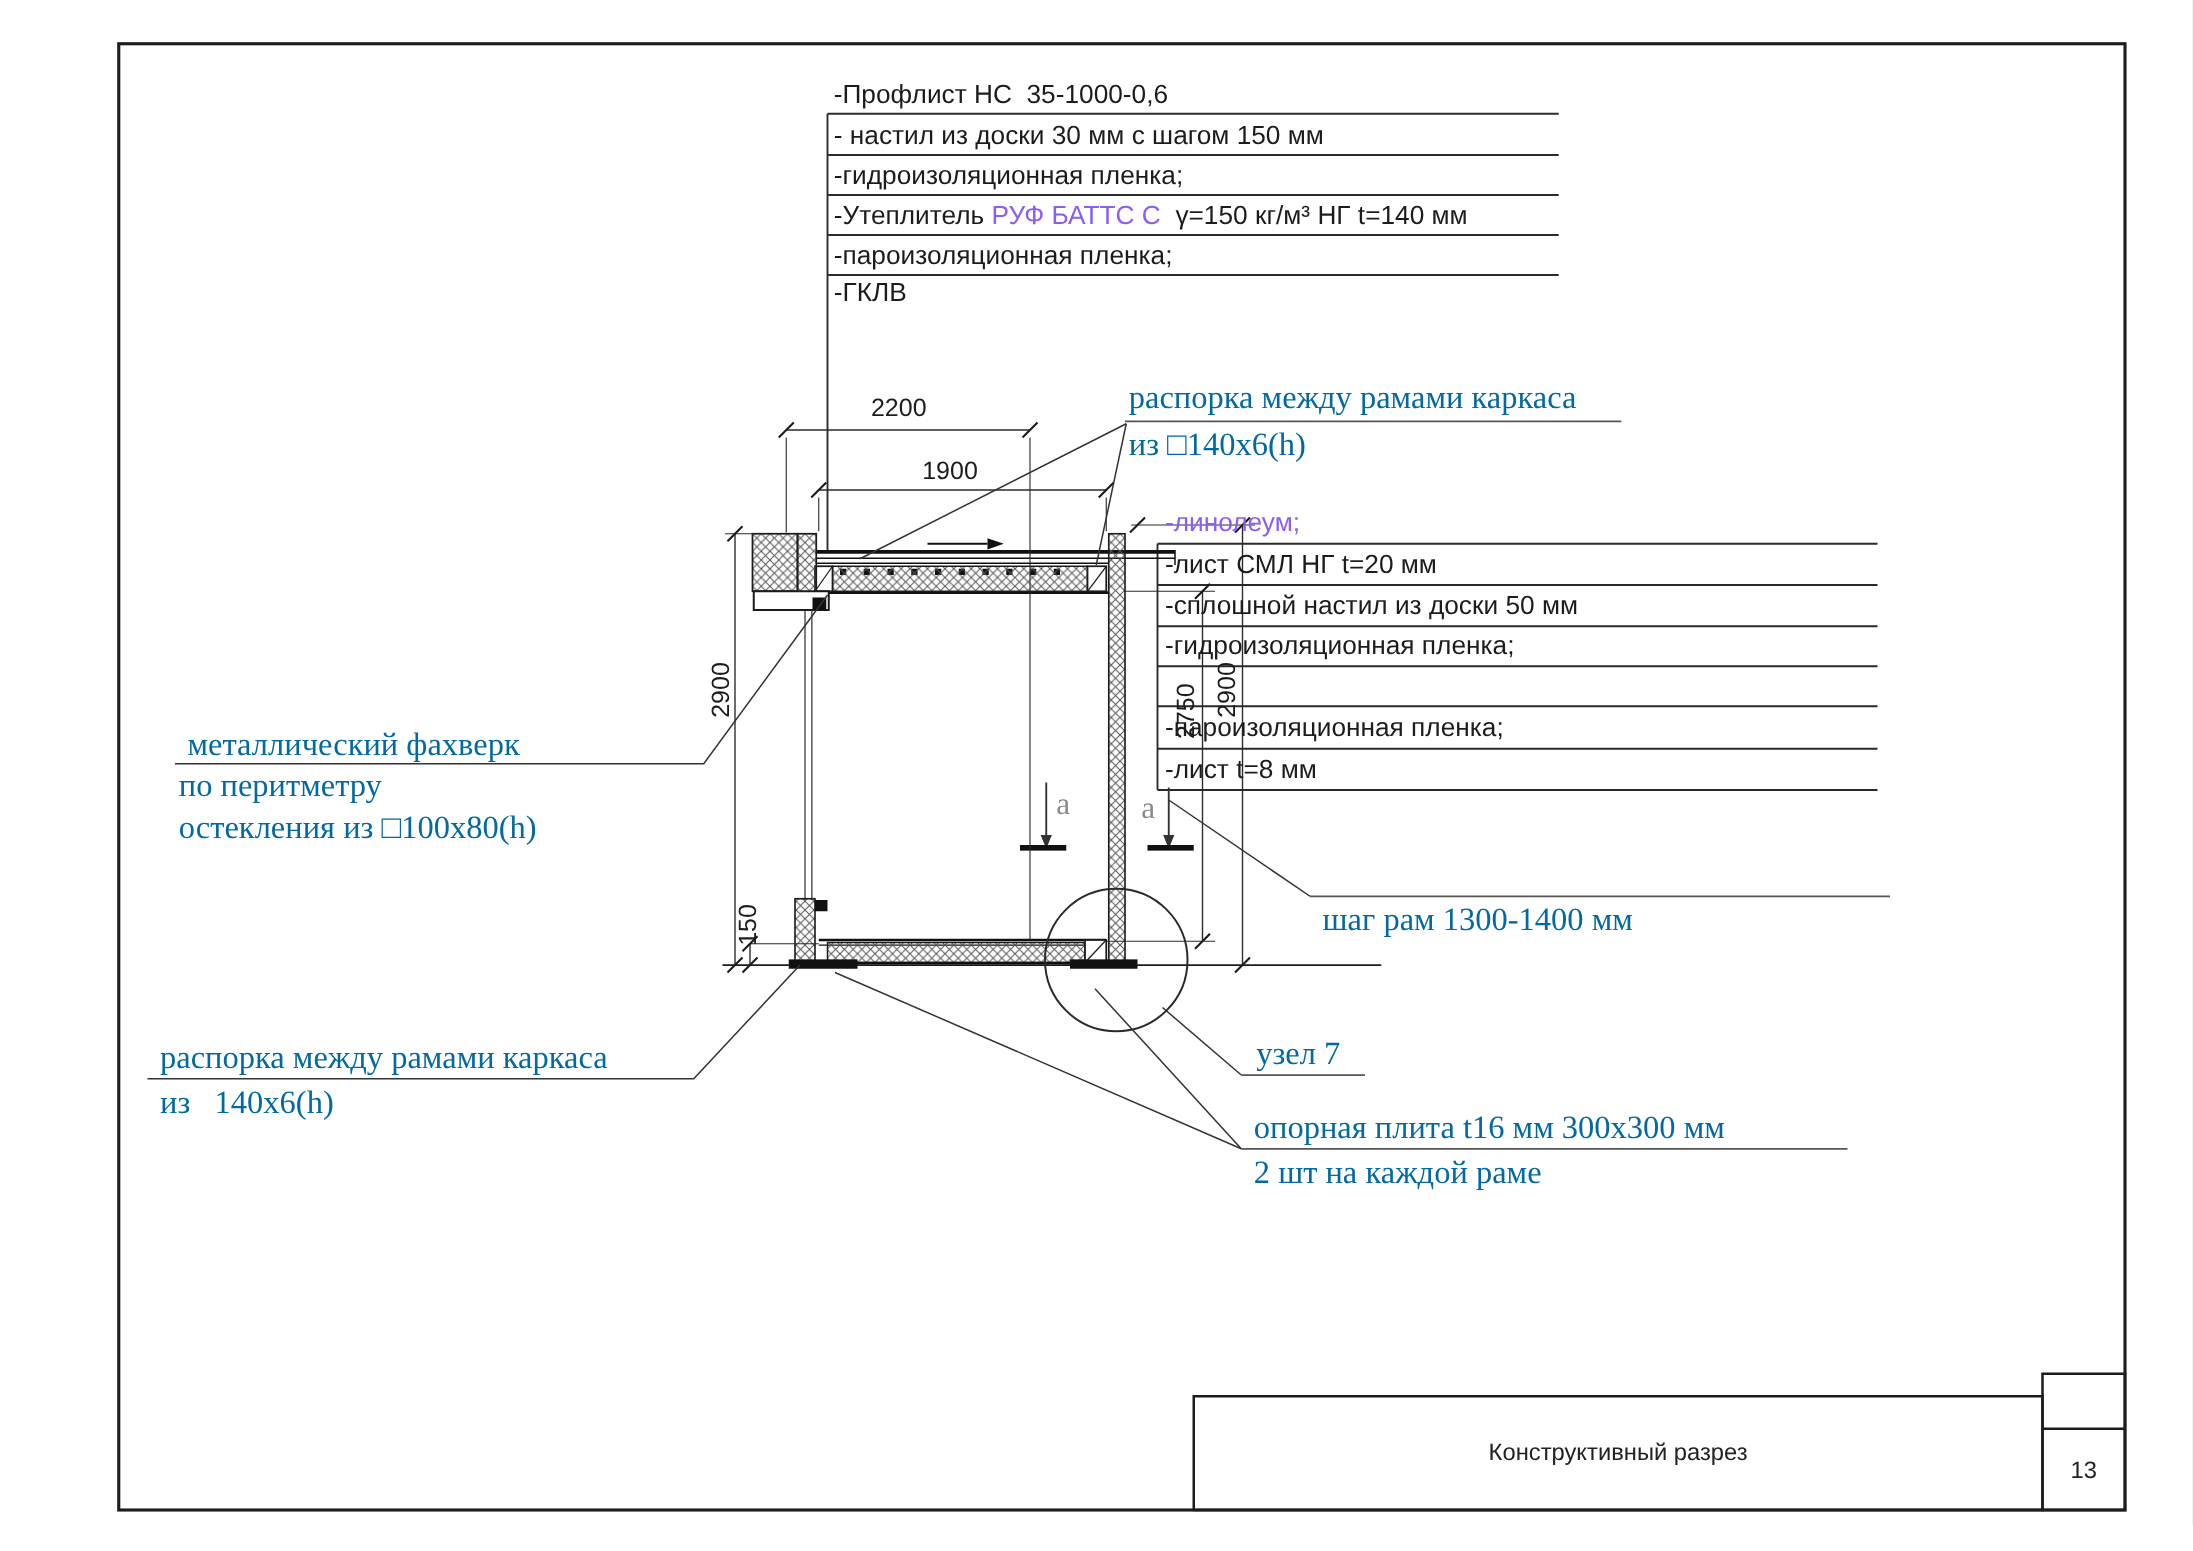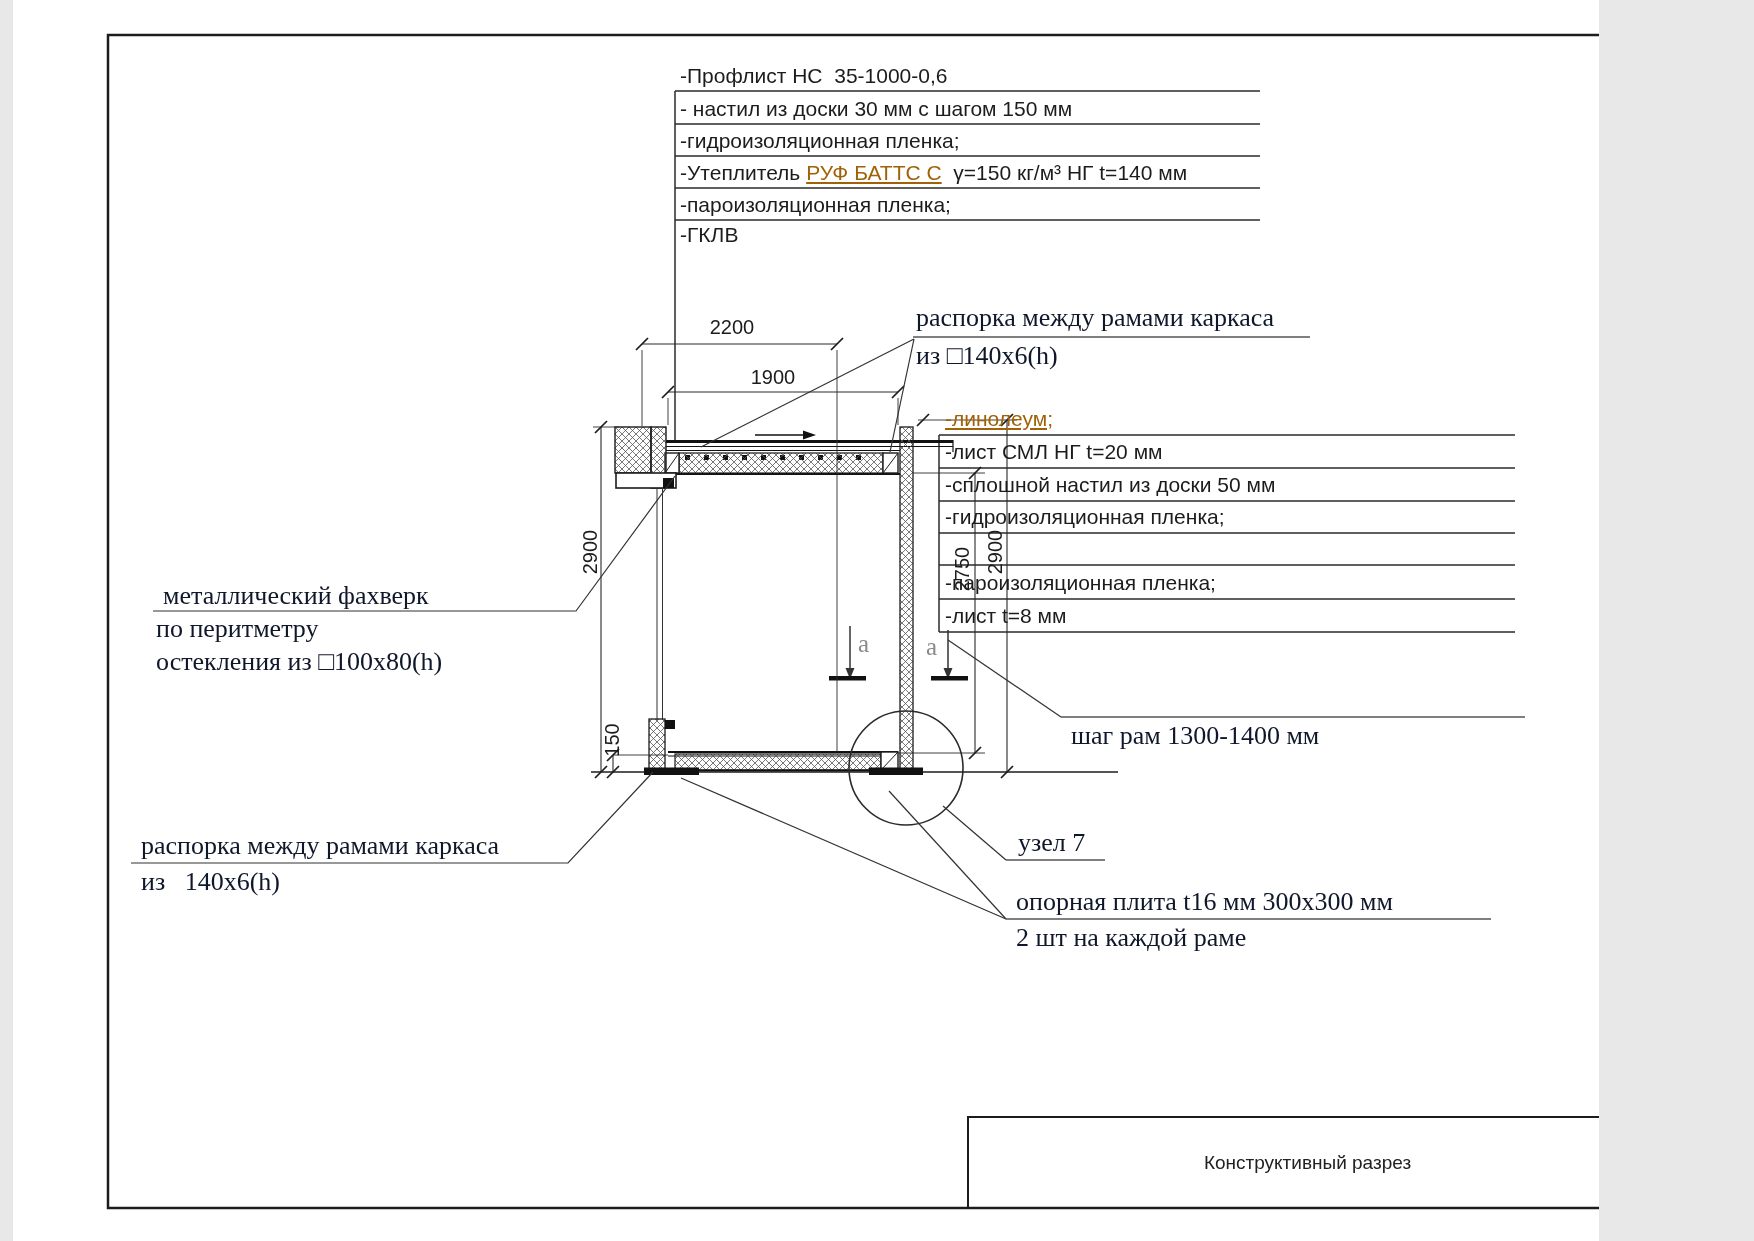--- a/index.html
+++ b/index.html
@@ -1,26 +1,26 @@
 <!DOCTYPE html>
 <html><head>
 <meta charset="utf-8">
 <style>
   html,body{margin:0;padding:0;background:#e8e8e8;}
   .sheet{
-    position:relative;width:1586px;height:1241px;background:#ffffff;
-    font-family:"Liberation Sans",sans-serif;color:#1c1c1c;overflow:hidden;margin-left:13px;
+    position:relative;width:1754px;height:1241px;background:#ffffff;
+    font-family:"Liberation Sans",sans-serif;color:#1c1c1c;overflow:hidden;
   }
   .lines{position:absolute;left:0;top:0;z-index:1;}
   .txt{position:absolute;z-index:2;white-space:pre;}
   .sans-note{font:21px/26px "Liberation Sans",sans-serif;color:#1c1c1c;}
-  .serif-call{font:26px/30px "Liberation Serif",serif;color:#0f172a;}
+  .serif-call{font:26px/30px "Liberation Serif",serif;color:#0369a1;}
   .dimlab{font:20px/22px "Liberation Sans",sans-serif;color:#1c1c1c;width:80px;text-align:center;}
   .vdim{transform:rotate(-90deg);transform-origin:center;}
-  .gray{color:#a16207;text-decoration:underline;}
+  .gray{color:#8b5cf6;}
   .marker{font:25px/25px "Liberation Serif",serif;color:#8a8a8a;}
   .titletxt{font:19px/22px "Liberation Sans",sans-serif;color:#222;text-align:center;}
 </style>
 </head>
 <body>
 
 <div class="sheet">
 
   <svg class="lines" width="1754" height="1241" viewBox="0 0 1754 1241">
     <defs>

